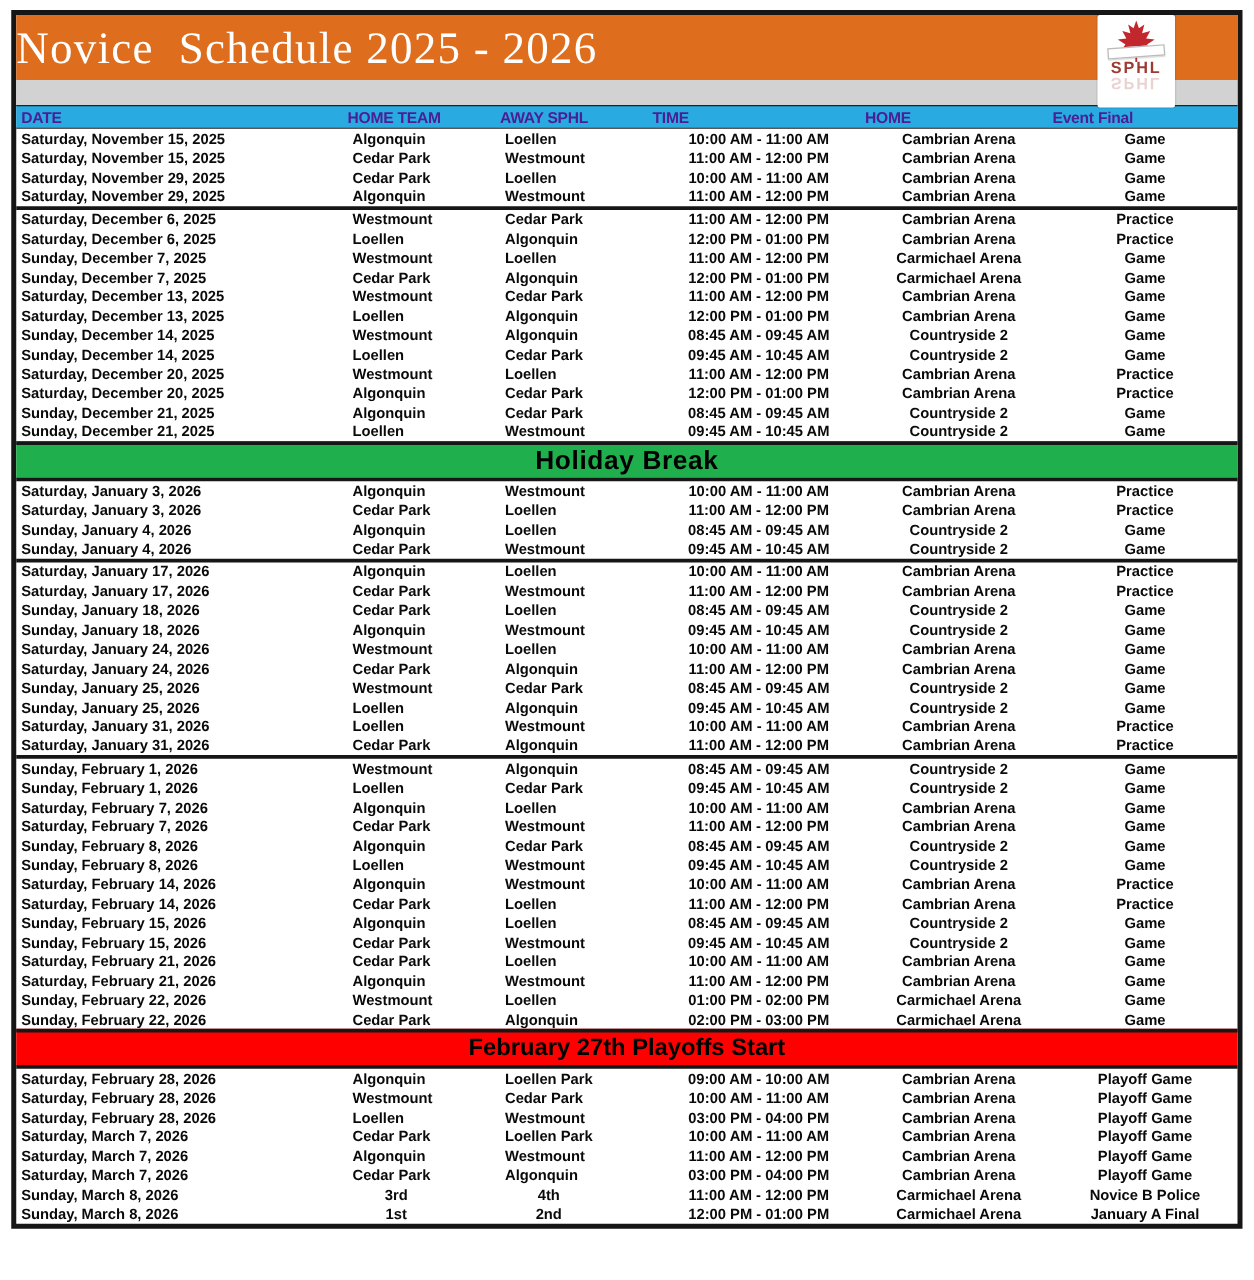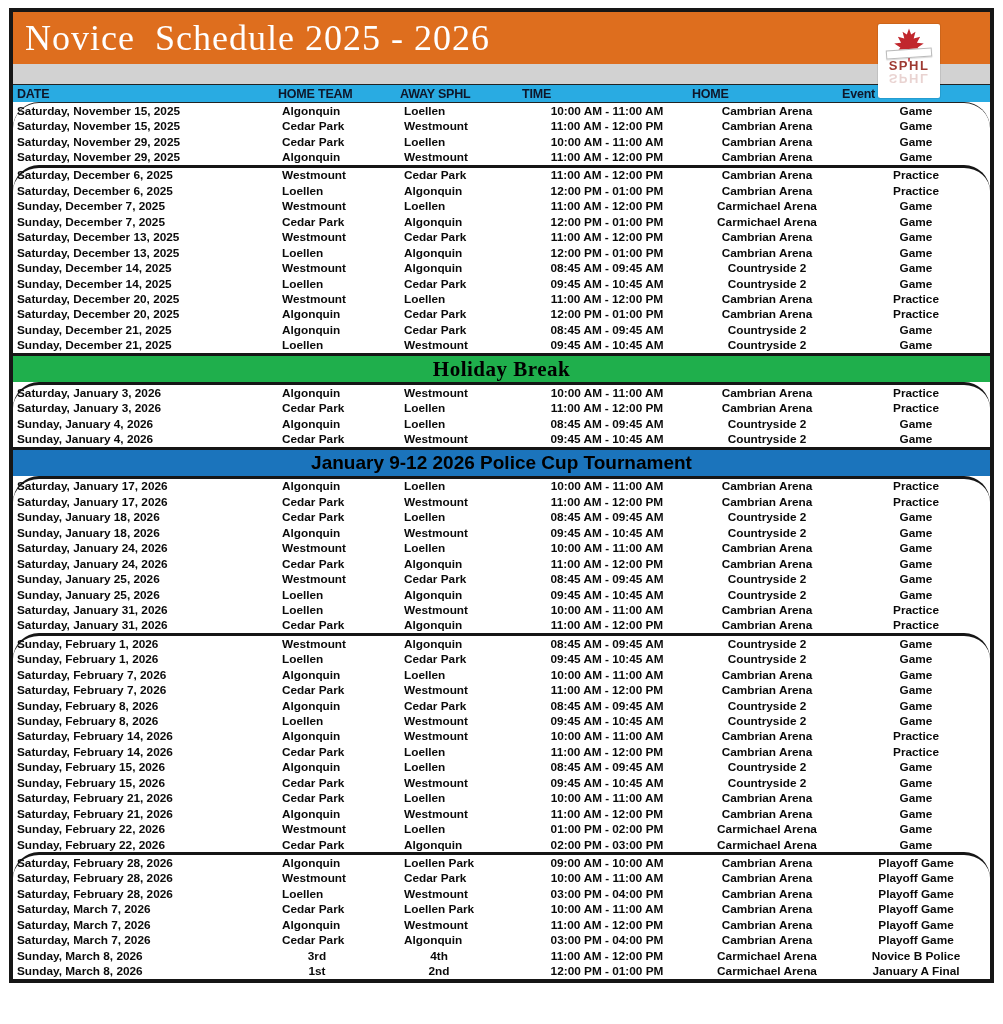--- a/index.html
+++ b/index.html
@@ -1,51 +1,51 @@
 <!DOCTYPE html>
 <html style="--orange: #de6e1e; --gray: #d2d2d2; --cyan: #29abe2; --green: #1faf4c; --blue: #1b74bc; --red: #ff0000; --leaf: #c1272d;"><head>
 <meta charset="utf-8">
 <style>
   html,body{margin:0;padding:0;background:#fff;}
   body{width:1003px;height:1024px;overflow:hidden;font-family:"Liberation Sans",sans-serif;}
   .sheet{position:relative;margin:8px 9px;border:4px solid #161616;background:#fff;}
 
   .title-bar{height:52px;background:var(--orange);display:flex;align-items:center;}
   .title{color:#fff;font-family:"Liberation Serif",serif;font-size:36px;line-height:1;
-         padding-left:12px;white-space:pre;letter-spacing:1px;}
+         white-space:pre;letter-spacing:1px;}
   .gray-band{height:20px;background:var(--gray);}
 
-  .logo{position:absolute;top:12px;right:50px;width:62px;height:74px;background:#fff;
+  .logo{position:absolute;top:0;right:50px;width:62px;height:74px;background:#fff;
         z-index:5;display:flex;flex-direction:column;align-items:center;border-radius:2px;
         box-shadow:0 0 0 1px rgba(0,0,0,.08);}
   .logo svg{display:block;margin-top:3px;}
   .ribbon{width:44px;height:7px;background:#fff;border:1px solid #bbb;margin-top:-14px;
           transform:rotate(-4deg);z-index:6;box-shadow:0 1px 1px rgba(0,0,0,.15);}
   .logo-text{font-weight:bold;color:#9e3a32;font-size:13px;letter-spacing:1.5px;margin-top:1px;line-height:1;}
   .logo-reflection{transform:scaleY(-1);opacity:.22;margin-top:0;line-height:1;}
 
   .grid-head{display:grid;grid-template-columns:265px 122px 122px 170px 150px 1fr;
              background:var(--cyan);height:17px;align-items:center;
-             font-weight:bold;font-size:12.5px;color:#0f172a;border-top:1px solid #222;}
+             font-weight:bold;font-size:12.5px;color:#4c1d95;border-top:1px solid #222;}
   .grid-head .h{text-align:left;letter-spacing:-.2px;}
   .grid-head .h.first{text-align:left;padding-left:4px;}
 
-  .section{border-top:3px solid #161616;border-radius:26px;}
+  .section{border-top:3px solid #161616;}
   #schedule-body > .section:first-child{border-top:1px solid #222;}
 
   .row{display:grid;grid-template-columns:265px 122px 122px 170px 150px 1fr;
        height:15.45px;align-items:center;font-weight:bold;font-size:11.8px;color:#0a0a0a;}
   .cell{white-space:nowrap;overflow:hidden;}
   .c-date,.c-home,.c-away{text-align:left;padding-left:4px;}
   .c-time,.c-arena,.c-event{text-align:center;}
   .cell.ord{text-align:center;padding-right:48px;}
 
   .banner{height:26px;display:flex;align-items:center;justify-content:center;
           border-top:3px solid #161616;color:#000;}
-  .banner.green{background:var(--green);font-family:Liberation Serif, serif;
+  .banner.green{background:var(--green);font-family:Liberation Sans, sans-serif;
                 font-weight:700;font-size:21px;letter-spacing:.5px;}
   .banner.blue{background:var(--blue);font-weight:bold;font-size:19px;}
   .banner.red{background:var(--red);font-weight:bold;font-size:19px;}
 </style>
 </head>
 <body>
 
 <div class="sheet">
 
   <div class="title-bar">
@@ -233,21 +233,20 @@
         </div>
         <div class="row">
           <div class="cell c-date">Sunday, January 4, 2026</div>
           <div class="cell c-home">Cedar Park</div>
           <div class="cell c-away">Westmount</div>
           <div class="cell c-time">09:45 AM - 10:45 AM</div>
           <div class="cell c-arena">Countryside 2</div>
           <div class="cell c-event">Game</div>
         </div>
       </div>
-      <div class="banner blue">January 9-12 2026 Police Cup Tournament</div>
       <div class="section">
         <div class="row">
           <div class="cell c-date">Saturday, January 17, 2026</div>
           <div class="cell c-home">Algonquin</div>
           <div class="cell c-away">Loellen</div>
           <div class="cell c-time">10:00 AM - 11:00 AM</div>
           <div class="cell c-arena">Cambrian Arena</div>
           <div class="cell c-event">Practice</div>
         </div>
         <div class="row">
@@ -430,20 +429,21 @@
         </div>
         <div class="row">
           <div class="cell c-date">Sunday, February 22, 2026</div>
           <div class="cell c-home">Cedar Park</div>
           <div class="cell c-away">Algonquin</div>
           <div class="cell c-time">02:00 PM - 03:00 PM</div>
           <div class="cell c-arena">Carmichael Arena</div>
           <div class="cell c-event">Game</div>
         </div>
       </div>
+      <div class="banner red">February 27th Playoffs Start</div>
       <div class="section">
         <div class="row">
           <div class="cell c-date">Saturday, February 28, 2026</div>
           <div class="cell c-home">Algonquin</div>
           <div class="cell c-away">Loellen Park</div>
           <div class="cell c-time">09:00 AM - 10:00 AM</div>
           <div class="cell c-arena">Cambrian Arena</div>
           <div class="cell c-event">Playoff Game</div>
         </div>
         <div class="row">

